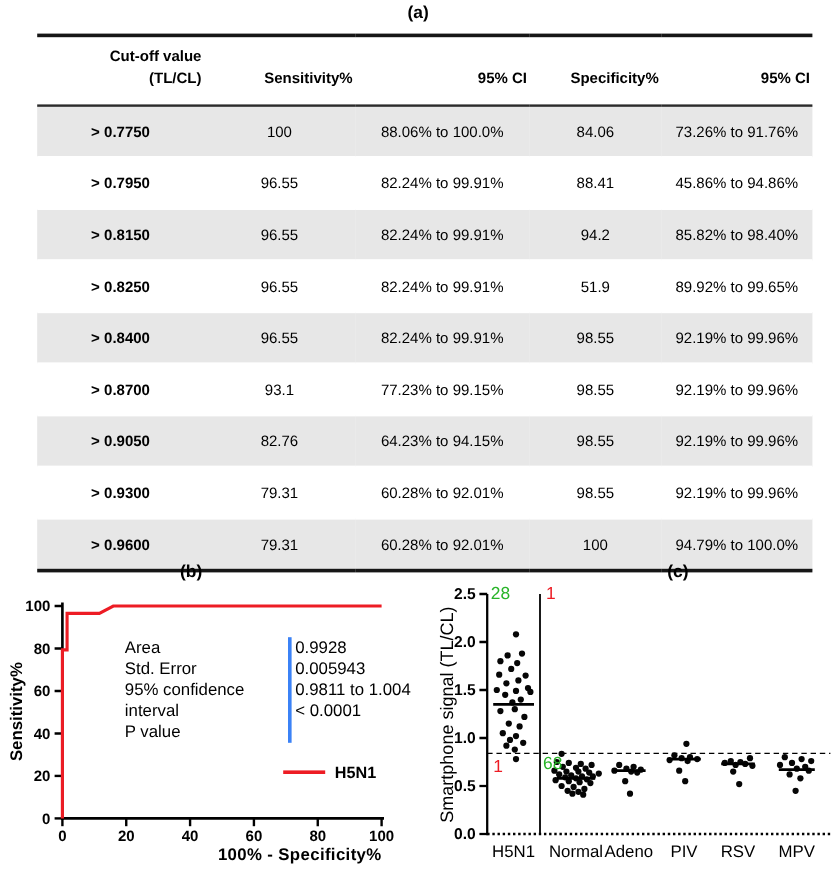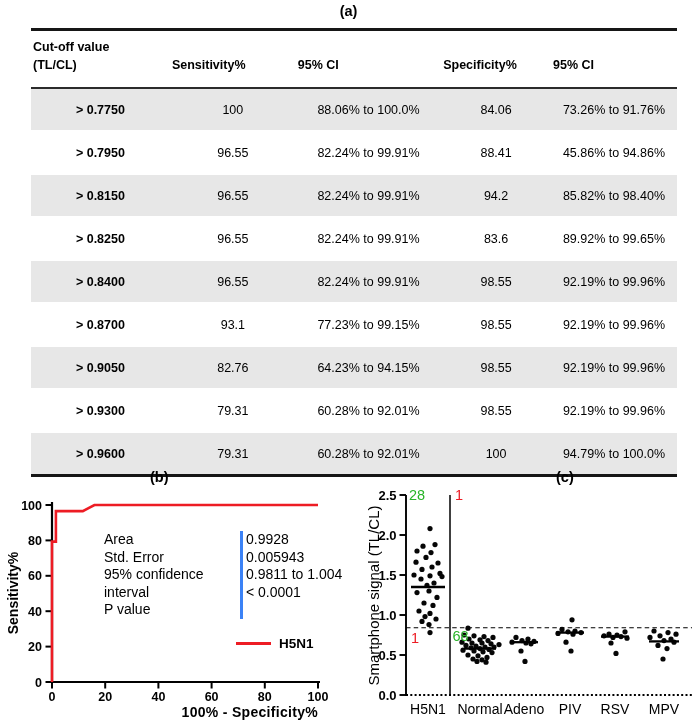--- a/index.html
+++ b/index.html
@@ -13,21 +13,21 @@
     font-weight:bold;font-size:14.5px;
   }
   
   table.cutoff{
     position:absolute;left:31px;top:28px;width:646px;
     border-collapse:collapse;table-layout:fixed;
     border-top:3px solid #161616;border-bottom:3px solid #161616;
     font-size:12.5px;
   }
   table.cutoff thead th{
-    font-weight:bold;text-align:left;vertical-align:bottom;
+    font-weight:bold;text-align:right;vertical-align:bottom;
     padding:8px 2px 13px 2px;border-bottom:2px solid #2b2b2b;
     line-height:1.4;font-size:12.5px;
   }
   table.cutoff tbody td{
     text-align:center;height:41px;padding:0 11px;
     border-top:2px solid #d946ef;border-bottom:2px solid #fff;
     font-size:12.5px;
   }
   table.cutoff tbody tr:nth-child(odd) td{background:#e7e7e7;}
   table.cutoff tbody td.c0{font-weight:bold;}
@@ -99,21 +99,21 @@
           <td class="c0">&gt; 0.8150</td>
           <td>96.55</td>
           <td>82.24% to 99.91%</td>
           <td>94.2</td>
           <td>85.82% to 98.40%</td>
         </tr>
         <tr>
           <td class="c0">&gt; 0.8250</td>
           <td>96.55</td>
           <td>82.24% to 99.91%</td>
-          <td>83.6</td>
+          <td>51.9</td>
           <td>89.92% to 99.65%</td>
         </tr>
         <tr>
           <td class="c0">&gt; 0.8400</td>
           <td>96.55</td>
           <td>82.24% to 99.91%</td>
           <td>98.55</td>
           <td>92.19% to 99.96%</td>
         </tr>
         <tr>

